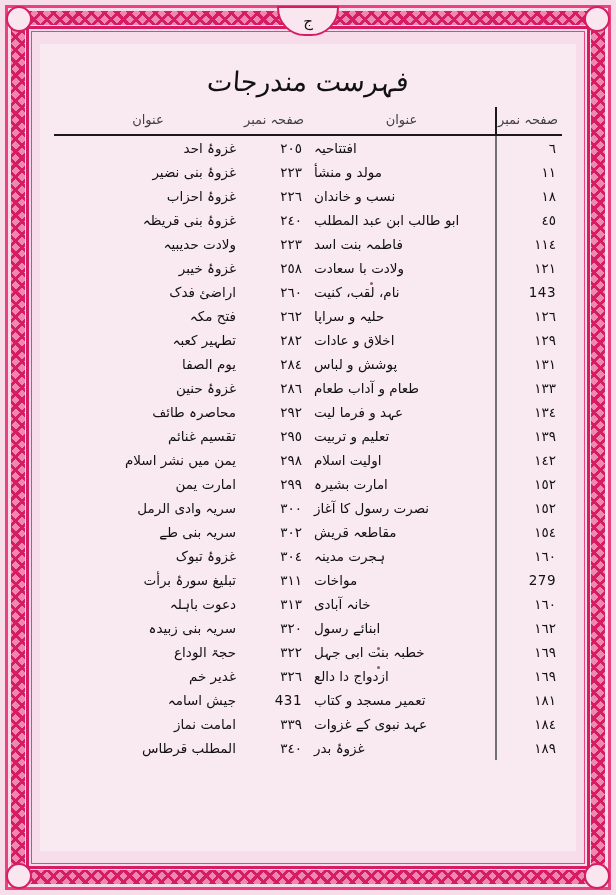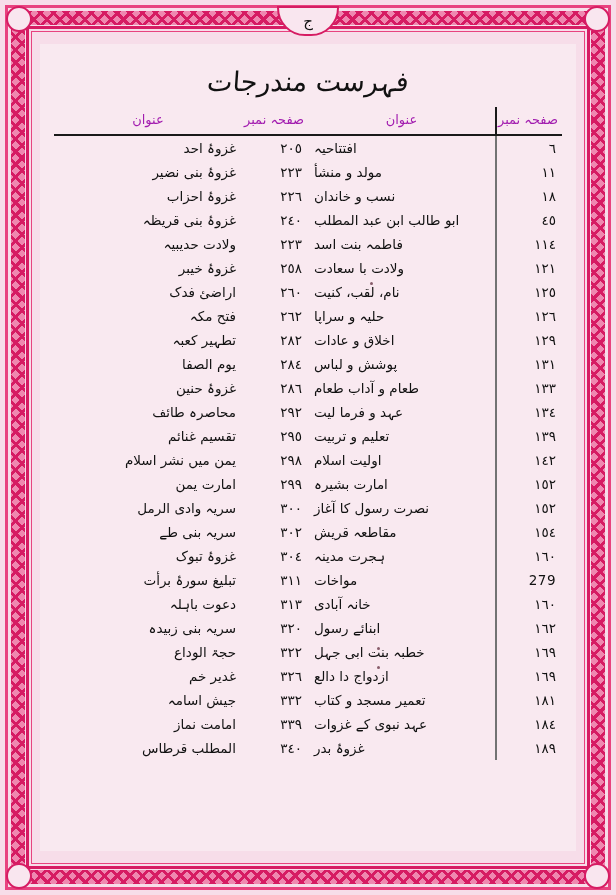--- a/index.html
+++ b/index.html
@@ -133,21 +133,21 @@
     border-collapse: collapse;
     direction: rtl;
     table-layout: fixed;
   }
   table.toc col.c-page { width: 13%; }
   table.toc col.c-title { width: 37%; }
 
   table.toc thead th {
     font-size: 13px;
     font-weight: normal;
-    color: #a21caf;
+    color: #404040;
     padding: 5px 4px 7px 4px;
     border-bottom: 2px solid #1a1a1a;
     text-align: center;
     white-space: nowrap;
   }
   table.toc thead th.th-title { text-align: center; }
 
   table.toc td {
     font-size: 13.5px;
     color: #111;
@@ -258,21 +258,21 @@
           <td class="num">٢٢٣</td>
           <td class="ttl-right">ولادت حدیبیہ</td>
         </tr>
         <tr>
           <td class="num">١٢١</td>
           <td class="ttl divider">ولادت با سعادت</td>
           <td class="num">٢٥٨</td>
           <td class="ttl-right">غزوۂ خیبر</td>
         </tr>
         <tr>
-          <td class="num">١٢٥</td>
+          <td class="num">143</td>
           <td class="ttl divider">نام، لقب، کنیت</td>
           <td class="num">٢٦٠</td>
           <td class="ttl-right">اراضئ فدک</td>
         </tr>
         <tr>
           <td class="num">١٢٦</td>
           <td class="ttl divider">حلیہ و سراپا</td>
           <td class="num">٢٦٢</td>
           <td class="ttl-right">فتح مکہ</td>
         </tr>
@@ -362,21 +362,21 @@
         </tr>
         <tr>
           <td class="num">١٦٩</td>
           <td class="ttl divider">ازدواج دا دالع</td>
           <td class="num">٣٢٦</td>
           <td class="ttl-right">غدیر خم</td>
         </tr>
         <tr>
           <td class="num">١٨١</td>
           <td class="ttl divider">تعمیر مسجد و کتاب</td>
-          <td class="num">٣٣٢</td>
+          <td class="num">431</td>
           <td class="ttl-right">جیش اسامہ</td>
         </tr>
         <tr>
           <td class="num">١٨٤</td>
           <td class="ttl divider">عہد نبوی کے غزوات</td>
           <td class="num">٣٣٩</td>
           <td class="ttl-right">امامت نماز</td>
         </tr>
         <tr>
           <td class="num">١٨٩</td>

